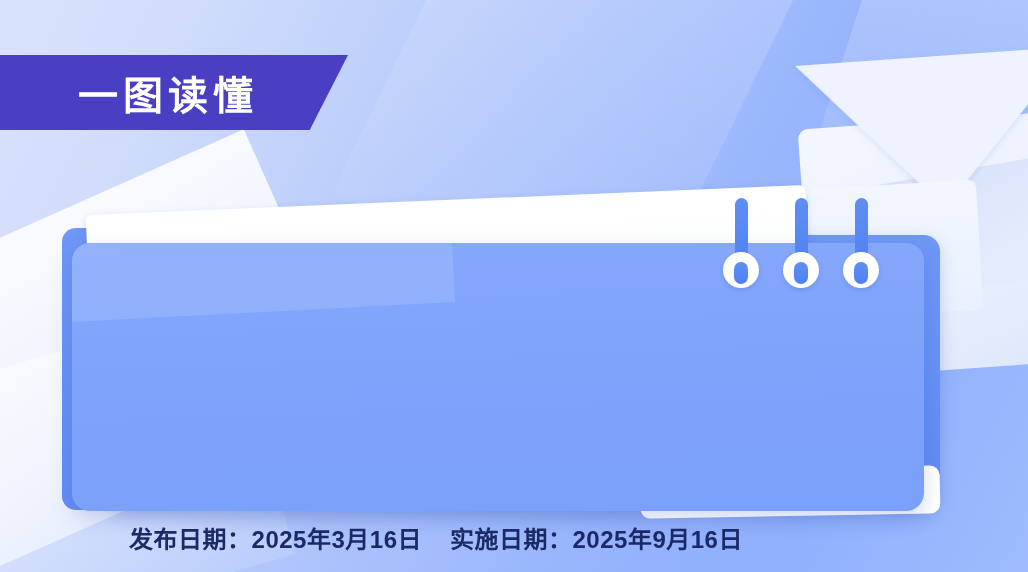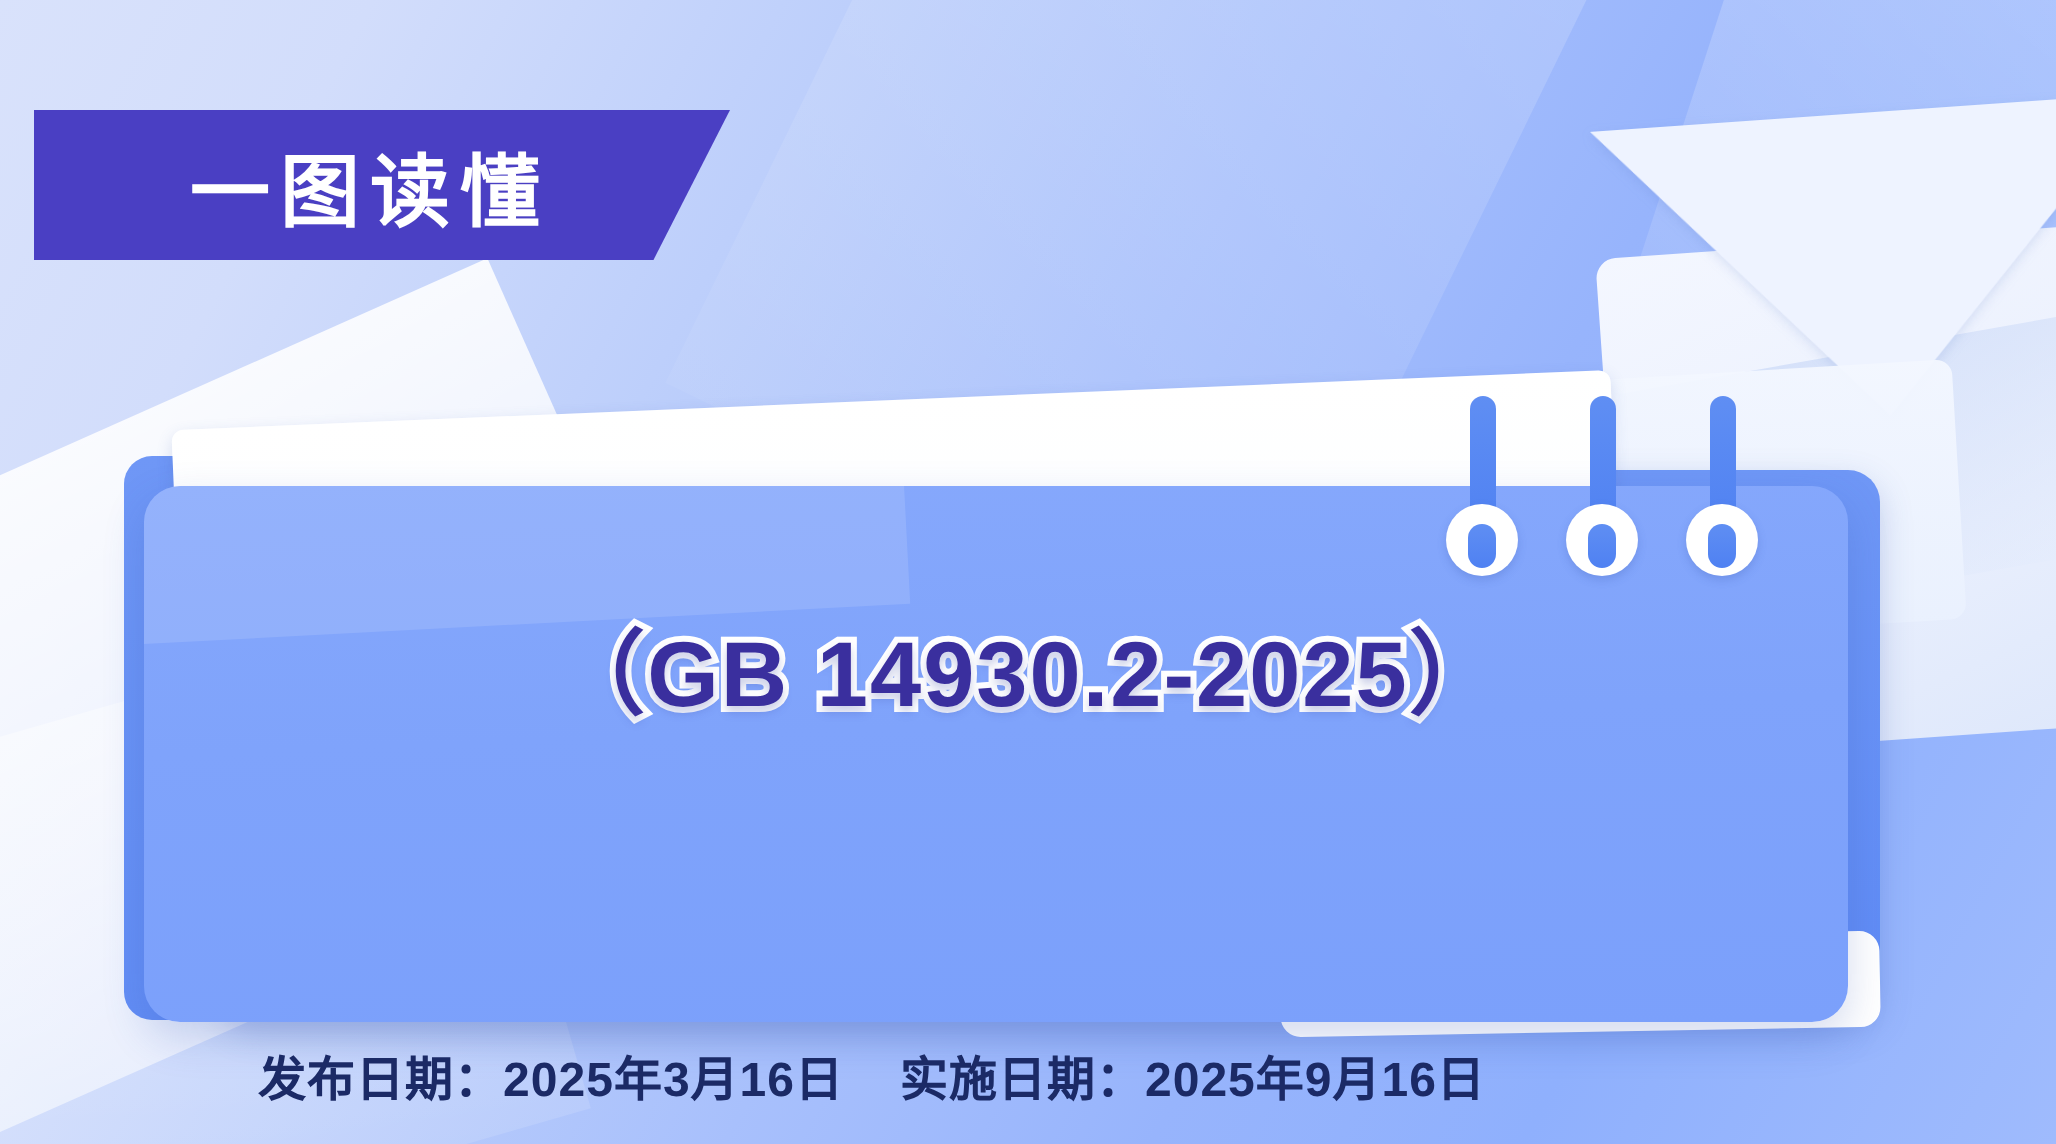--- a/index.html
+++ b/index.html
@@ -84,21 +84,20 @@
   
   .ribbon {
     position: absolute;
     left: 0; top: 55px;
     width: 348px; height: 75px;
     background: #4a3fc3;
     clip-path: polygon(0 0, 100% 0, 89% 100%, 0 100%);
     display: flex;
     align-items: center;
     box-shadow: 3px 4px 9px rgba(60,50,150,0.28);
-    margin-left: 17px;
   }
   .ribbon-label {
     color: #ffffff;
     font-size: 40px;
     font-weight: bold;
     letter-spacing: 5px;
     margin-left: 78px;
     white-space: nowrap;
   }
 
@@ -275,20 +274,19 @@
       <div class="ring-bar"></div>
       <div class="ring-hole"></div>
     </div>
     <div class="ring">
       <div class="ring-bar"></div>
       <div class="ring-hole"></div>
     </div>
   </div>
 
   <div class="title-wrap">
-    <div class="sub-title">（GB 14930.2-2025）</div>
   </div>
 
   <div class="dates">
     <span>发布日期：2025年3月16日</span><span class="gap"></span><span>实施日期：2025年9月16日</span>
   </div>
 
 </div>
 
 </body></html>

